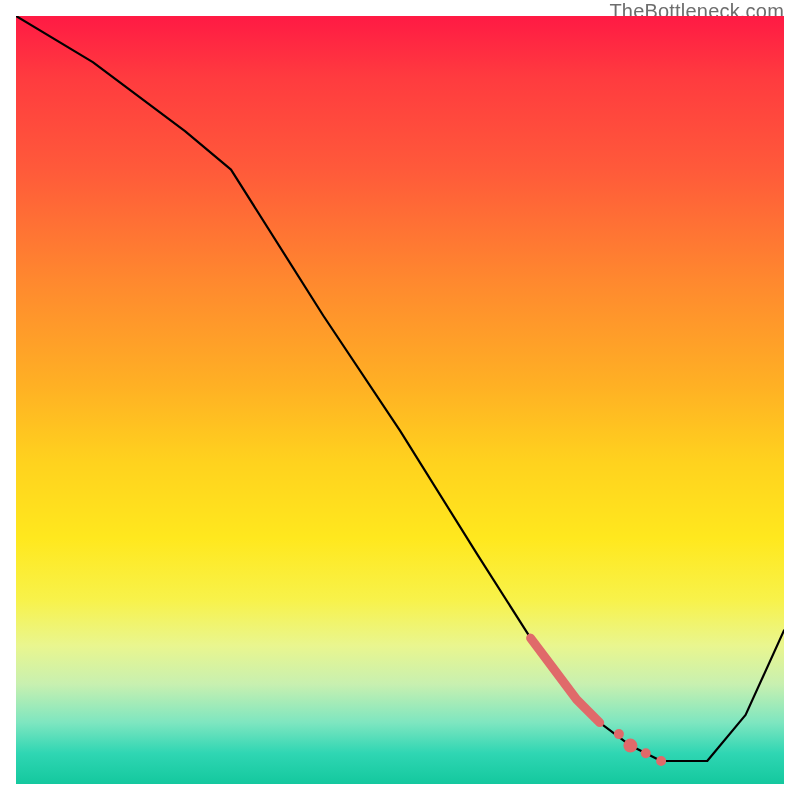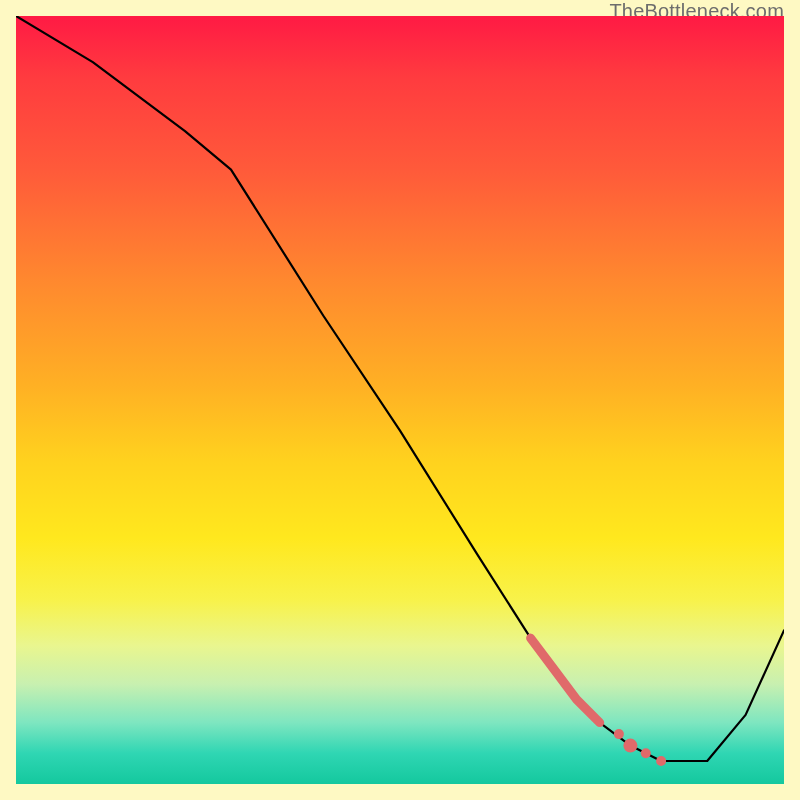--- a/index.html
+++ b/index.html
@@ -8,21 +8,21 @@
     width: 800px;
     height: 800px;
     overflow: hidden;
     font-family: Arial, Helvetica, sans-serif;
     background: #000;
   }
   .chart-container {
     position: relative;
     width: 800px;
     height: 800px;
-    background: #fef9c3;
+    background: #ffffff;
   }
   .plot-area {
     position: absolute;
     left: 16px;
     top: 16px;
     width: 768px;
     height: 768px;
     
     background: linear-gradient(to bottom,
       #ff1a44 0%,

